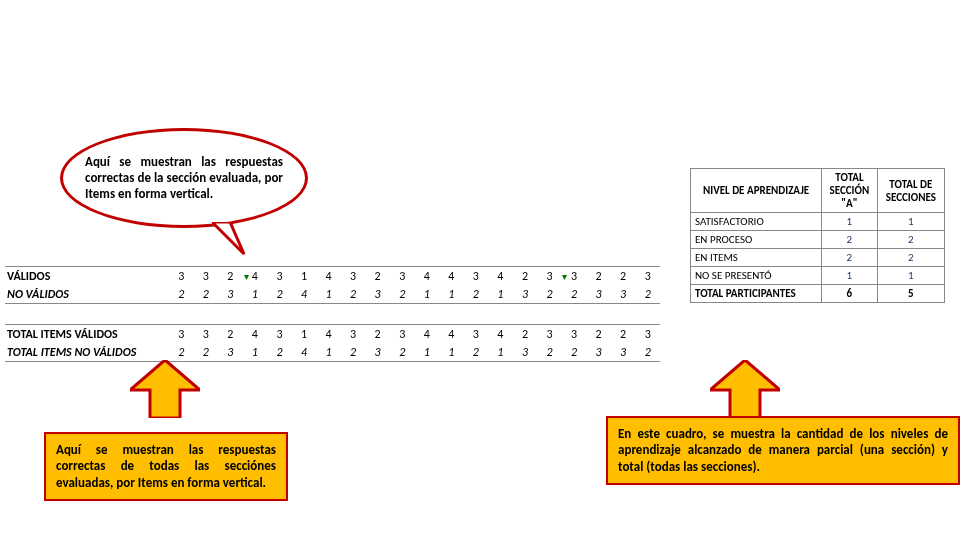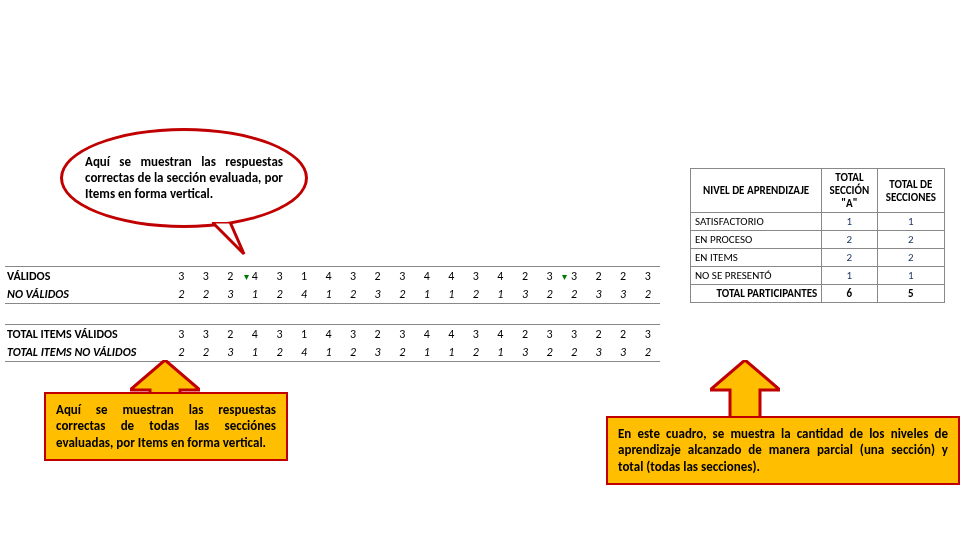--- a/index.html
+++ b/index.html
@@ -106,21 +106,21 @@
     border: 2px solid #c00000;
     padding: 8px 10px;
     font-size: 13px;
     font-weight: bold;
     text-align: justify;
     line-height: 1.25;
     box-sizing: border-box;
   }
   .box-left {
     left: 44px;
-    top: 392px;
+    top: 432px;
     width: 244px;
   }
   .box-right {
     left: 570px;
     top: 416px;
     width: 354px;
     margin-left: 36px;
   }
 
   .mini-marker {
@@ -272,21 +272,21 @@
       <td class="lbl">EN ITEMS</td>
           <td class="num">2</td>
           <td class="num">2</td>
     </tr>
     <tr>
       <td class="lbl">NO SE PRESENTÓ</td>
           <td class="num">1</td>
           <td class="num">1</td>
     </tr>
     <tr class="tp">
-      <td style="text-align:right">TOTAL PARTICIPANTES</td>
+      <td style="text-align:left">TOTAL PARTICIPANTES</td>
           <td>6</td>
           <td>5</td>
     </tr>
   </tbody>
     </table>
 </div>
 
 <div class="arrow-up" style="left:130px; top:360px;">
   <svg width="70" height="58">
     <polygon points="35,0 70,30 50,30 50,58 20,58 20,30 0,30" fill="#ffbf00" stroke="#c00000" stroke-width="3"></polygon>

